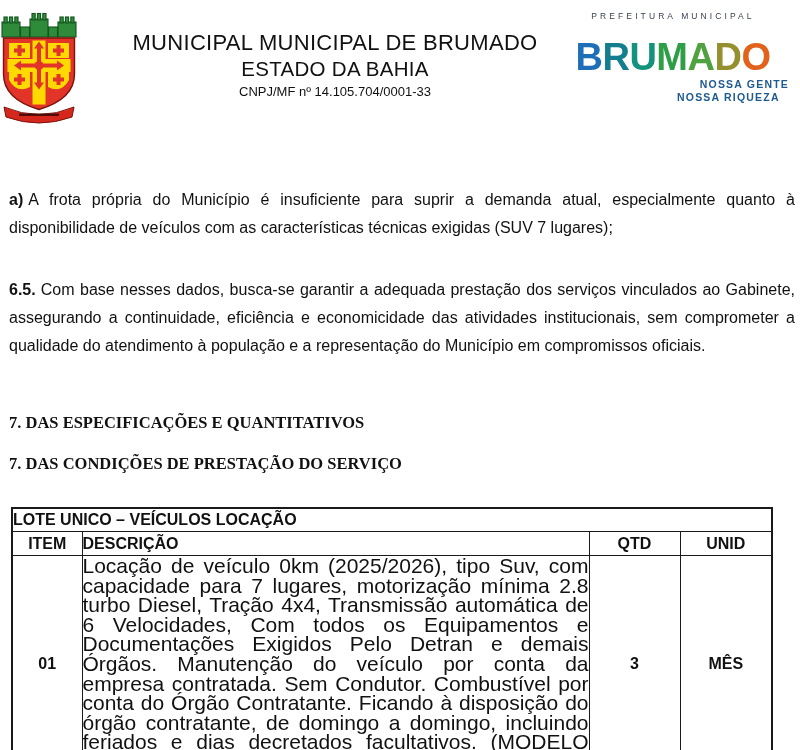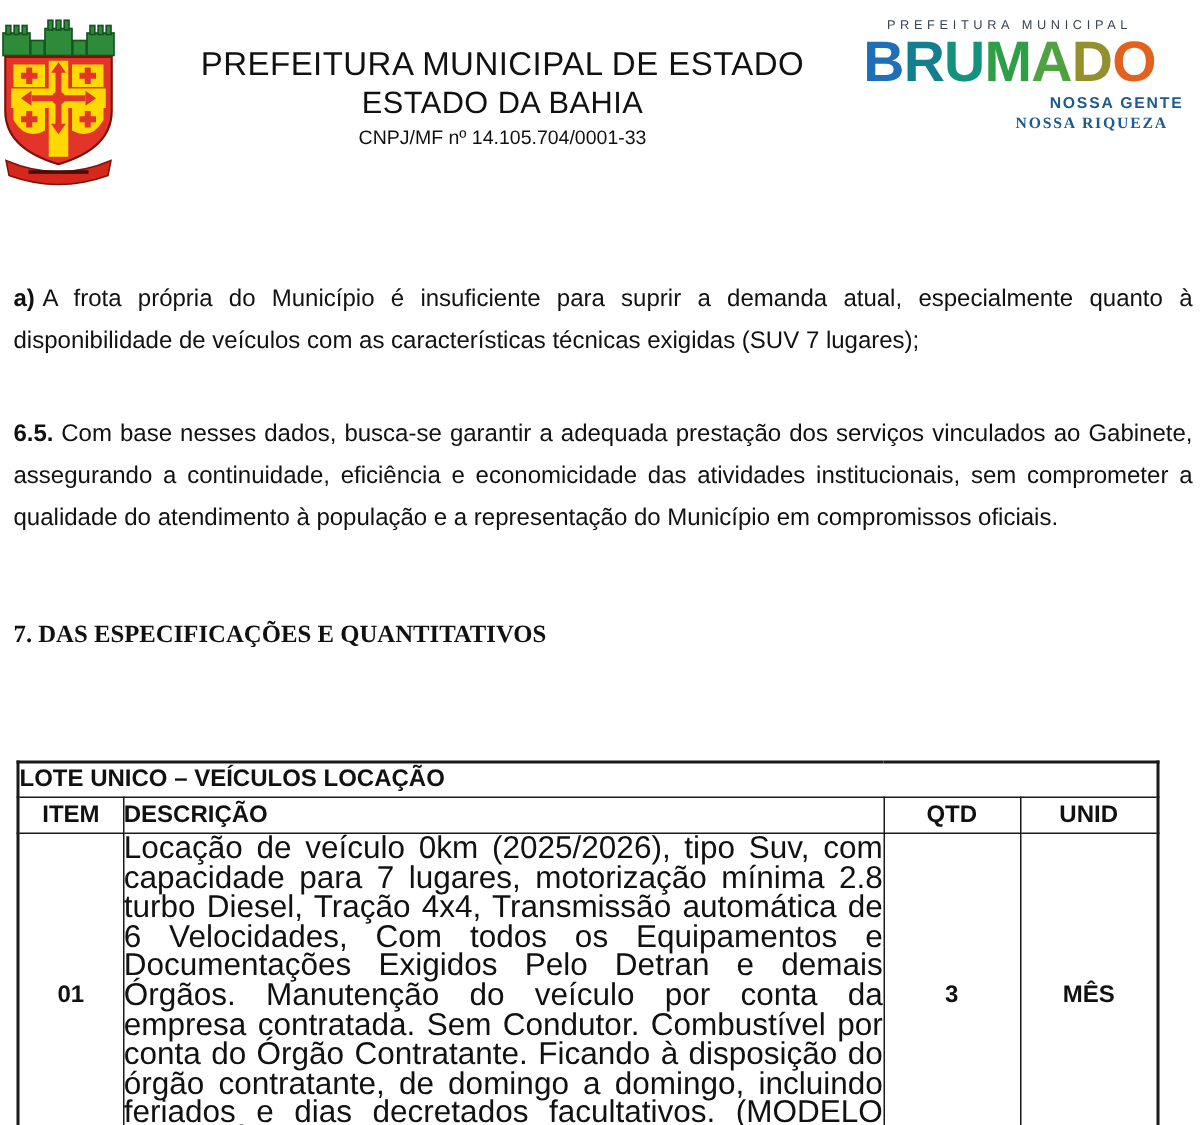--- a/index.html
+++ b/index.html
@@ -12,21 +12,21 @@
 
   
   .crest{position:absolute;left:1px;top:12px;width:76px;height:114px;}
   .title-block{position:absolute;left:85px;top:30px;width:500px;text-align:center;}
   .t1{font-size:22px;line-height:26px;letter-spacing:.3px;white-space:nowrap;}
   .t2{font-size:20.5px;line-height:26px;letter-spacing:.3px;}
   .t3{font-size:13px;line-height:17px;margin-top:1px;}
 
   .logo{position:absolute;left:557px;top:11px;width:232px;text-align:center;}
   .logo-top{font-size:8.5px;font-weight:normal;letter-spacing:3.1px;line-height:10px;}
-  .logo-word{font-size:38px;font-weight:bold;line-height:40px;letter-spacing:-.5px;margin-top:1px;white-space:nowrap;}
+  .logo-word{font-size:38px;font-weight:bold;line-height:40px;letter-spacing:-.5px;margin-top:16px;white-space:nowrap;}
   .logo-tags{margin:1px 0 0 120px;text-align:left;font-size:10.5px;font-weight:bold;letter-spacing:1.2px;line-height:13px;}
 
   
   .para{position:absolute;left:9px;width:786px;margin:0;font-size:16px;line-height:28px;text-align:justify;}
   .para .lead{font-weight:bold;margin-right:.32em;}
   #para-a{top:186px;}
   #para-65{top:276px;}
   .doc-heading{position:absolute;left:9px;width:786px;margin:0;font-size:16.5px;line-height:20px;font-weight:bold;font-family:Liberation Serif, serif;}
   #heading-1{top:413px;}
   #heading-2{top:454px;}
@@ -105,43 +105,44 @@
         <path d="M63 53.5 l-7 -5 v10 Z"></path>
         <circle cx="38" cy="53.5" r="4.5"></circle>
       </g>
 
       <path d="M3 95 Q38 110 73 95 L71 105 Q38 117 5 105 Z" fill="#d6271c" stroke="#7e120b" stroke-width="1"></path>
       <rect x="18" y="101.5" width="40" height="2.4" fill="#4a0c06"></rect>
     </svg>
   </div>
 
   <div class="title-block">
-    <div class="t1">PREFEITURA MUNICIPAL DE ESTADO</div>
+    <div class="t1">MUNICIPAL MUNICIPAL DE BRUMADO</div>
     <div class="t2">ESTADO DA BAHIA</div>
     <div class="t3">CNPJ/MF nº 14.105.704/0001-33</div>
   </div>
 
   <div class="logo">
     <div class="logo-top" style="color: rgb(58, 66, 80);">PREFEITURA MUNICIPAL</div>
     <div class="logo-word"><span style="color: rgb(30, 111, 183);">B</span><span style="color: rgb(19, 126, 142);">R</span><span style="color: rgb(19, 147, 125);">U</span><span style="color: rgb(47, 159, 71);">M</span><span style="color: rgb(79, 162, 63);">A</span><span style="color: rgb(147, 144, 45);">D</span><span style="color: rgb(226, 98, 29);">O</span></div>
     <div class="logo-tags">
       <div style="color: rgb(29, 90, 143); text-align: right;">NOSSA GENTE</div>
-      <div style="color: rgb(29, 90, 143); font-family: Liberation Serif, serif;">NOSSA RIQUEZA</div>
+      <div style="color: rgb(29, 90, 143);">NOSSA RIQUEZA</div>
     </div>
   </div>
 
   <p class="para" id="para-a">
     <span class="lead">a)</span><span>A frota própria do Município é insuficiente para suprir a demanda atual, especialmente quanto à disponibilidade de veículos com as características técnicas exigidas (SUV 7 lugares);</span>
   </p>
 
   <p class="para" id="para-65">
     <span class="lead">6.5.</span><span>Com base nesses dados, busca-se garantir a adequada prestação dos serviços vinculados ao Gabinete, assegurando a continuidade, eficiência e economicidade das atividades institucionais, sem comprometer a qualidade do atendimento à população e a representação do Município em compromissos oficiais.</span>
   </p>
 
   <h2 class="doc-heading" id="heading-1">7. DAS ESPECIFICAÇÕES E QUANTITATIVOS</h2>
+  <h2 class="doc-heading" id="heading-2">7. DAS CONDIÇÕES DE PRESTAÇÃO DO SERVIÇO</h2>
 
   <table class="lote-table">
     <colgroup>
       <col style="width:70px">
         <col style="width:507px">
         <col style="width:91px">
         <col style="width:92px">
     </colgroup>
     <tbody>
       <tr>

